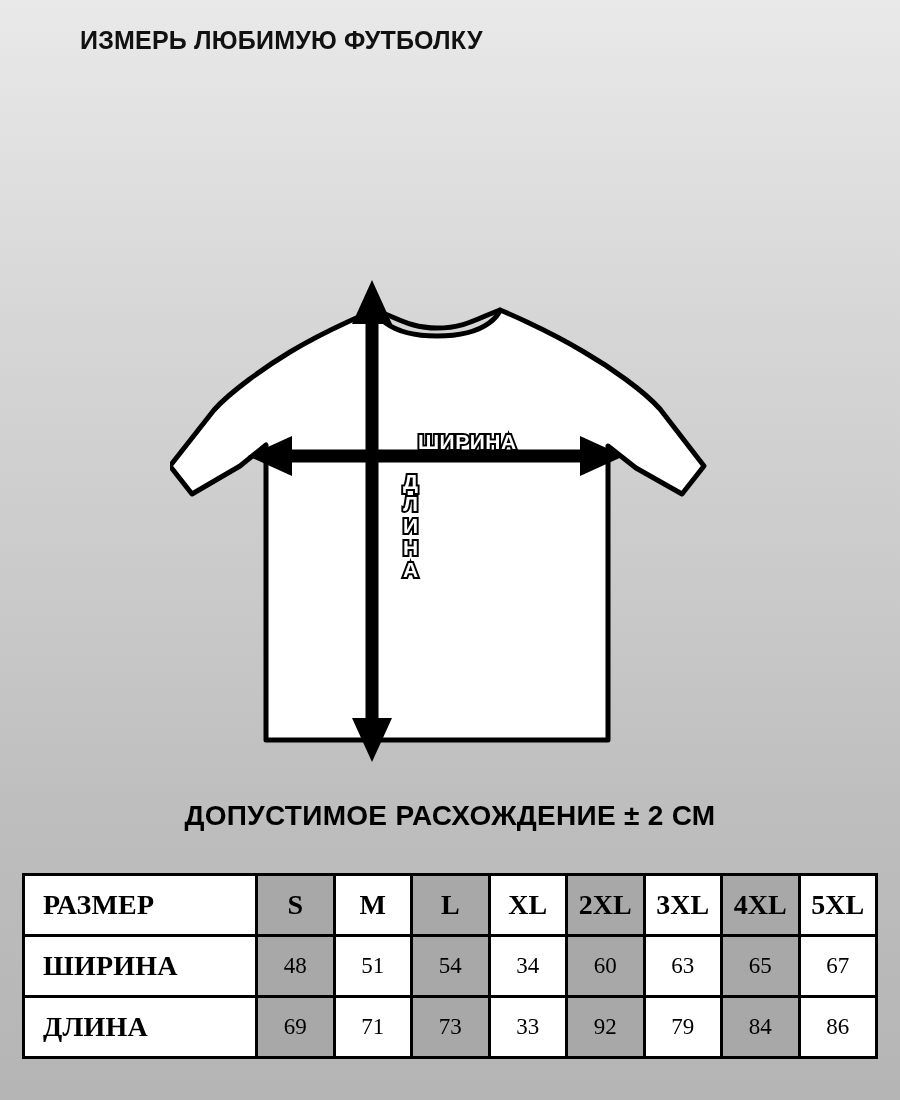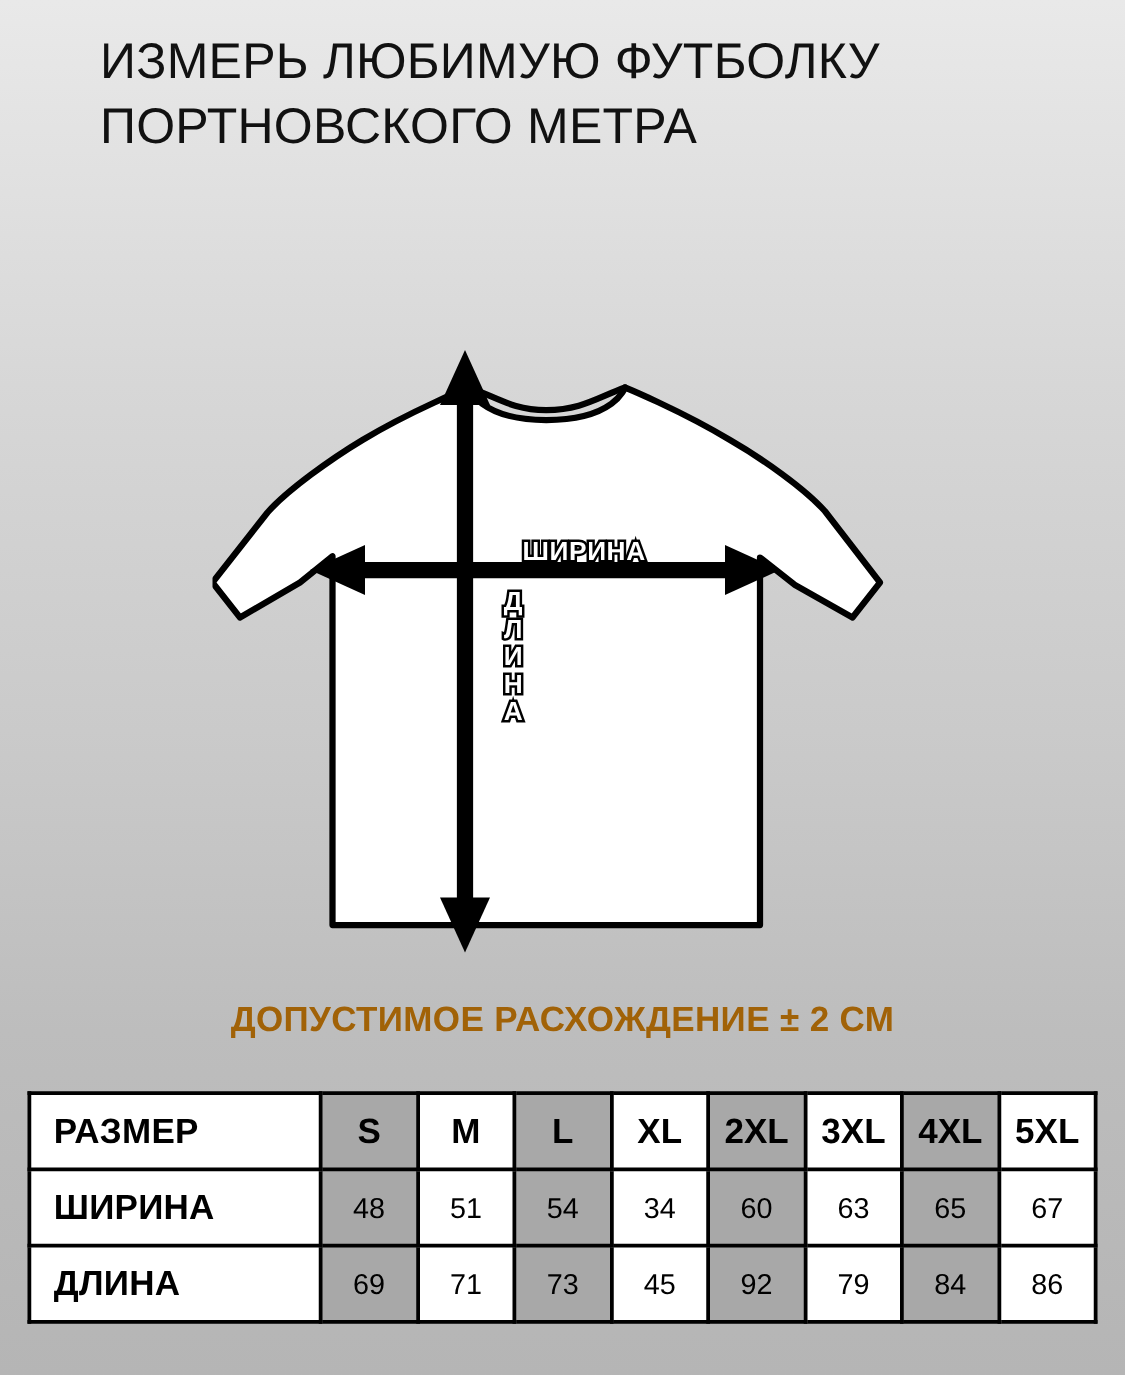--- a/index.html
+++ b/index.html
@@ -15,22 +15,22 @@
     overflow: hidden;
     position: relative;
   }
 
   
   .heading {
     position: absolute;
     left: 80px;
     top: 24px;
     width: 760px;
-    font-weight: normal;
-    font-size: 40px;
+    font-weight: bold;
+    font-size: 25px;
     line-height: 1.29;
     letter-spacing: 0.2px;
     text-transform: uppercase;
     color: #111;
   }
   .heading .line {
     display: block;
     white-space: pre;
   }
 
@@ -76,29 +76,30 @@
   .tolerance {
     position: absolute;
     left: 0;
     top: 800px;
     width: 900px;
     text-align: center;
     font-weight: bold;
     font-size: 28px;
     letter-spacing: 0.3px;
     text-transform: uppercase;
-    color: #a16207;
+    color: #000000;
   }
 
   
   .size-table-wrap {
     position: absolute;
     left: 22px;
     top: 873px;
     width: 856px;
+    font-family: Liberation Serif, serif;
   }
   table.size-table {
     border-collapse: collapse;
     width: 856px;
     table-layout: fixed;
   }
   table.size-table td {
     border: 3px solid #000;
     height: 58px;
     text-align: center;
@@ -125,21 +126,20 @@
   table.size-table tr.header td.sz {
     font-weight: bold;
     font-size: 28px;
   }
 </style>
 </head>
 <body>
 
 <div class="heading">
   <span class="line">ИЗМЕРЬ ЛЮБИМУЮ ФУТБОЛКУ</span>
-  <span class="line">ПОРТНОВСКОГО МЕТРА</span>
 </div>
 
 <div class="shirt-area">
   <svg class="shirt-svg" width="560" height="500" viewBox="0 0 560 500">
 
     <path d="M205,40
              C205,40 160,58 120,82
              C95,97 60,122 44,140
              L0,196
              L22,224
@@ -205,21 +205,21 @@
         <td class="val shaded">60</td>
         <td class="val">63</td>
         <td class="val shaded">65</td>
         <td class="val">67</td>
       </tr>
       <tr>
         <td class="rowhead">ДЛИНА</td>
         <td class="val shaded">69</td>
         <td class="val">71</td>
         <td class="val shaded">73</td>
-        <td class="val">45</td>
+        <td class="val">33</td>
         <td class="val shaded">92</td>
         <td class="val">79</td>
         <td class="val shaded">84</td>
         <td class="val">86</td>
       </tr>
     </tbody>
   </table>
 </div>
 
 </body></html>

